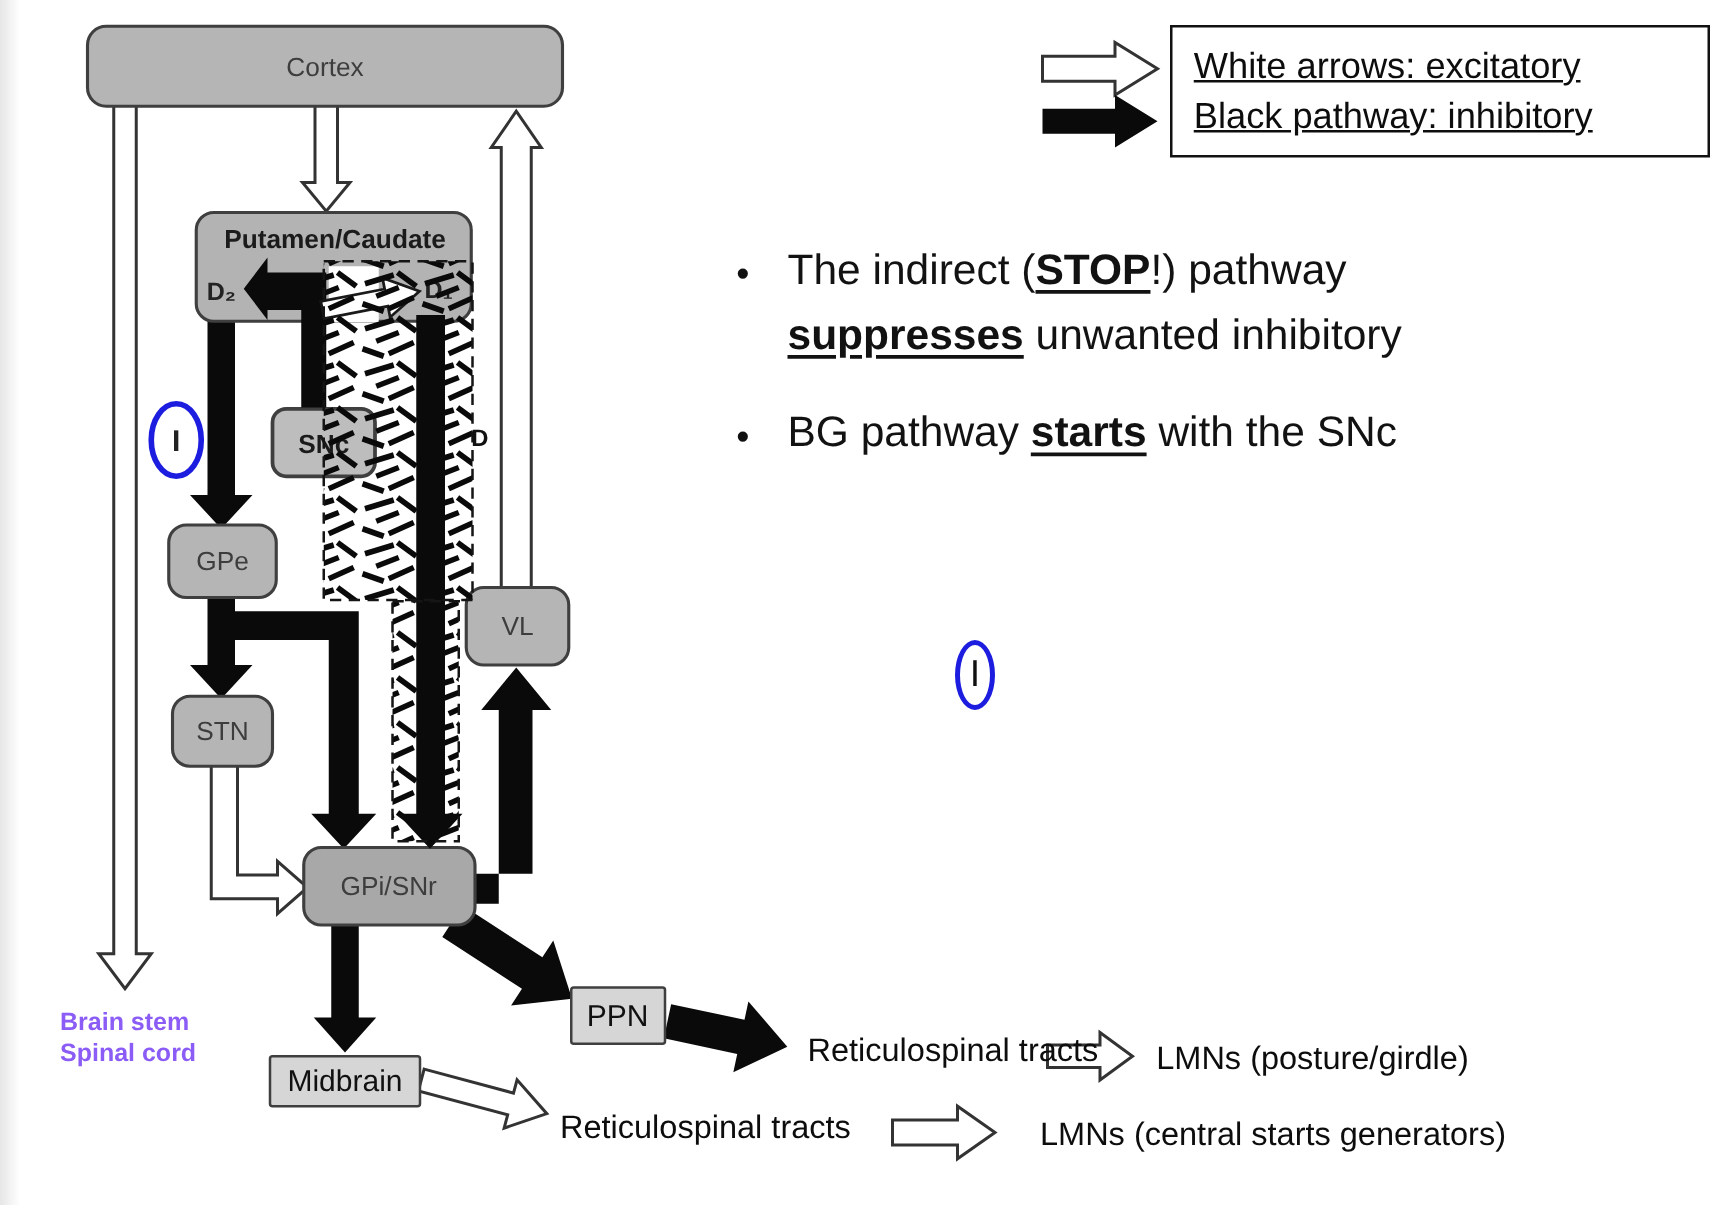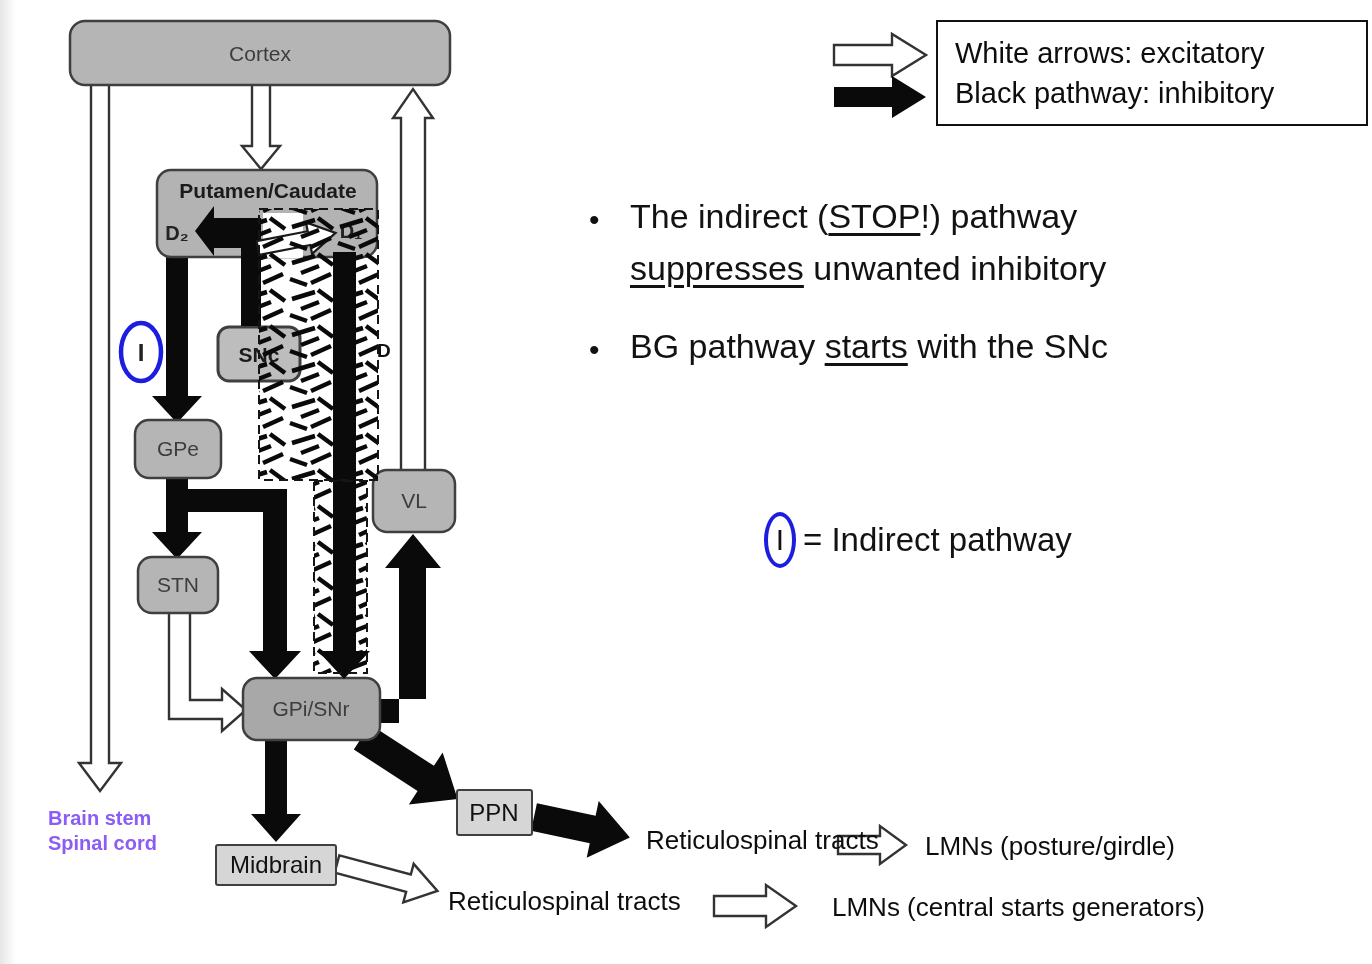--- a/index.html
+++ b/index.html
@@ -13,25 +13,25 @@
   .nlabel{font-size:21px;font-weight:400;fill:#3d3d3d;}
   .ntitle{font-size:21px;font-weight:700;fill:#1b1b1b;}
   .rlabel{font-size:20px;font-weight:700;fill:#222222;}
   .plabel{font-size:24px;font-weight:400;fill:#111111;}
   .dlabel{font-size:19px;font-weight:700;fill:#111111;}
   .ilabel{font-size:24px;font-weight:700;fill:#222222;}
   .abs{position:absolute;}
   .legend-box{
     left:936px;top:20px;width:432px;height:106px;border:2.5px solid #111;
     background:#fff;display:flex;flex-direction:column;justify-content:center;
-    padding-left:17px;box-sizing:border-box;gap:7px;font-size:29px;color:#0d0d0d;
+    padding-left:17px;box-sizing:border-box;gap:7px;font-size:29px;color:#0d0d0d;text-decoration:underline;
   }
   .bullet-dot{font-size:30px;color:#111;}
   .bullet-line{font-size:34px;color:#121212;white-space:pre;}
-  .ul{text-decoration:underline;text-decoration-thickness:2.5px;text-underline-offset:5px;}
+  .ul{text-decoration:underline;text-decoration-thickness:2.5px;text-underline-offset:5px;font-weight:bold;}
   .indirect-note{left:764px;top:512px;display:flex;align-items:center;gap:7px;}
   .i-ellipse{
     width:32px;height:56px;border:4px solid #1d1de0;border-radius:50%;
     display:flex;align-items:center;justify-content:center;
     font-size:30px;font-weight:400;color:#111;box-sizing:border-box;
   }
   .indirect-text{font-size:33px;color:#121212;}
   .rs-label{font-size:26px;color:#0d0d0d;white-space:pre;}
   .lmn-label{font-size:26px;color:#0d0d0d;white-space:pre;}
   .brainstem{left:48px;top:806px;font-size:20px;font-weight:600;color:#8b5cf6;line-height:25px;}
@@ -137,21 +137,20 @@
 </div>
 
 <span class="abs bullet-dot" style="left:589px;top:203px">•</span>
 <div class="abs bullet-line" style="left:630px;top:197px"><span>The indirect (</span><span class="ul">STOP</span><span>!) pathway</span></div>
 <div class="abs bullet-line" style="left:630px;top:249px"><span class="ul">suppresses</span><span> unwanted inhibitory</span></div>
 <span class="abs bullet-dot" style="left:589px;top:333px">•</span>
 <div class="abs bullet-line" style="left:630px;top:327px"><span>BG pathway </span><span class="ul">starts</span><span> with the SNc</span></div>
 
 <div class="abs indirect-note">
   <span class="i-ellipse">I</span>
-  <span class="indirect-text">= Indirect pathway</span>
 </div>
 
 <div class="abs rs-label" style="left:646px;top:825px">Reticulospinal tracts</div>
 <div class="abs lmn-label" style="left:925px;top:831px">LMNs (posture/girdle)</div>
 <div class="abs rs-label" style="left:448px;top:886px">Reticulospinal tracts</div>
 <div class="abs lmn-label" style="left:832px;top:892px">LMNs (central starts generators)</div>
 
 <div class="abs brainstem">
   <div>Brain stem</div>
   <div>Spinal cord</div>

